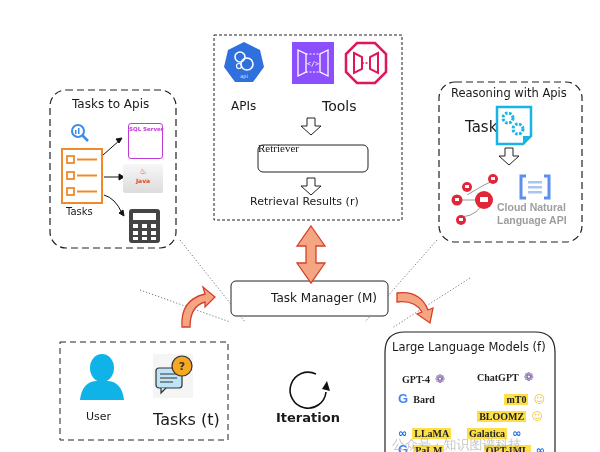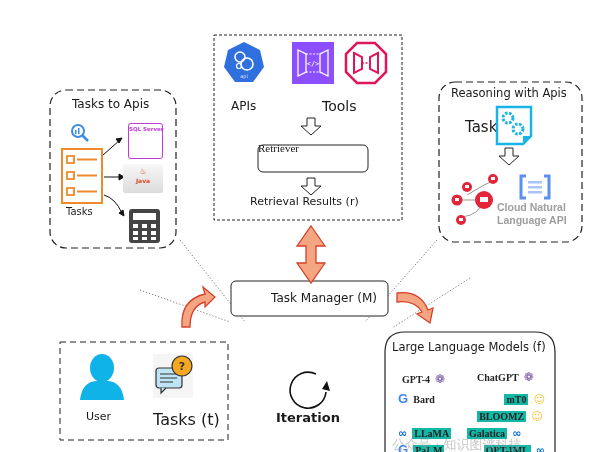--- a/index.html
+++ b/index.html
@@ -3,21 +3,21 @@
 <meta charset="utf-8">
 <style>
   html, body { margin:0; padding:0; background:#ffffff; }
   body { width:600px; height:452px; position:relative; overflow:hidden;
          font-family:"DejaVu Sans", sans-serif; color:#111; }
   .abs { position:absolute; }
   .hand { font-family:"DejaVu Sans", sans-serif; color:#1a1a1a; }
   svg.overlay { position:absolute; left:0; top:0; }
   .lbl { position:absolute; white-space:nowrap; }
   .llm { font-family:"Liberation Serif", serif; font-weight:bold; font-size:10px; color:#222; }
-  .hl { background:#14b8a6; padding:0 2px; }
+  .hl { background:#fde047; padding:0 2px; }
 </style>
 </head>
 <body>
 
 <svg class="overlay" width="600" height="452">
 
   <g stroke="#555" stroke-width="0.8" stroke-dasharray="1.2 2" fill="none">
     <line x1="140" y1="290" x2="230" y2="322"></line>
     <line x1="180" y1="240" x2="245" y2="322"></line>
     <line x1="437" y1="240" x2="365" y2="322"></line>

